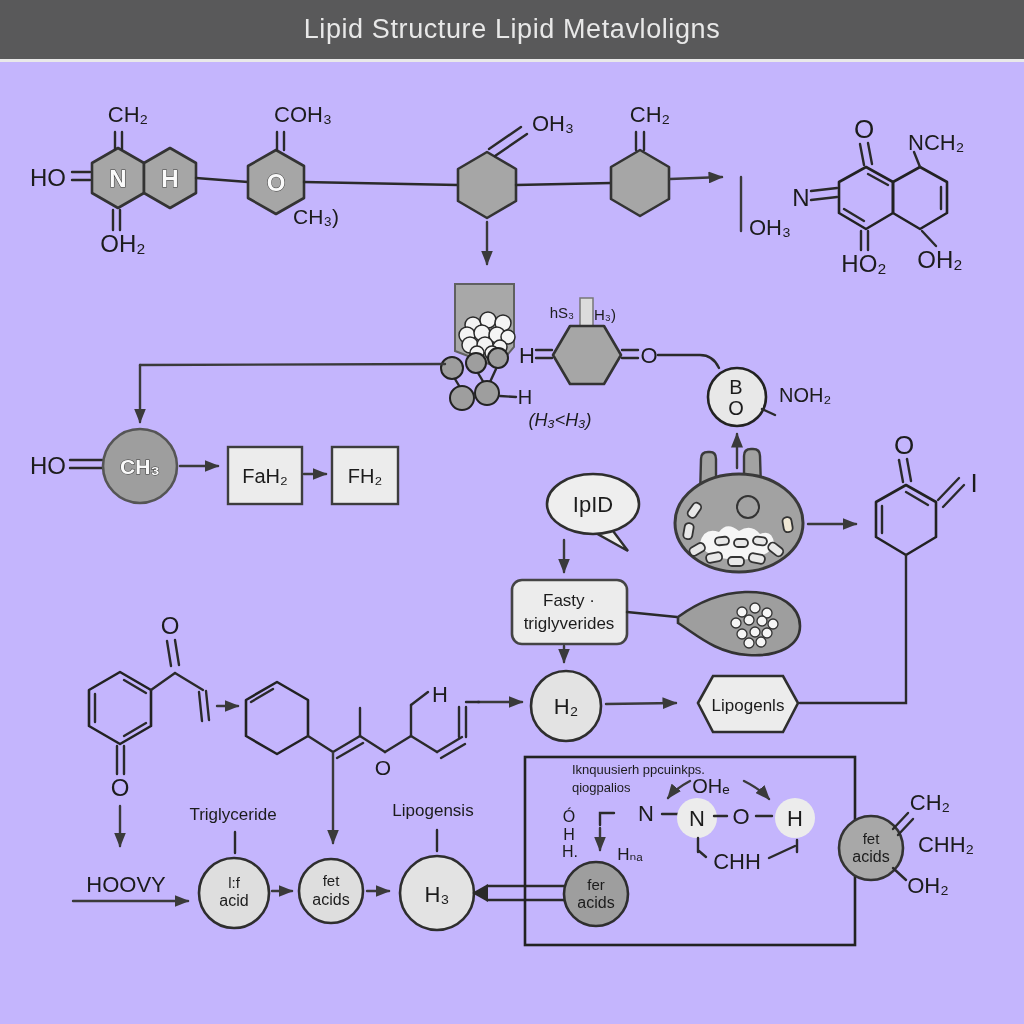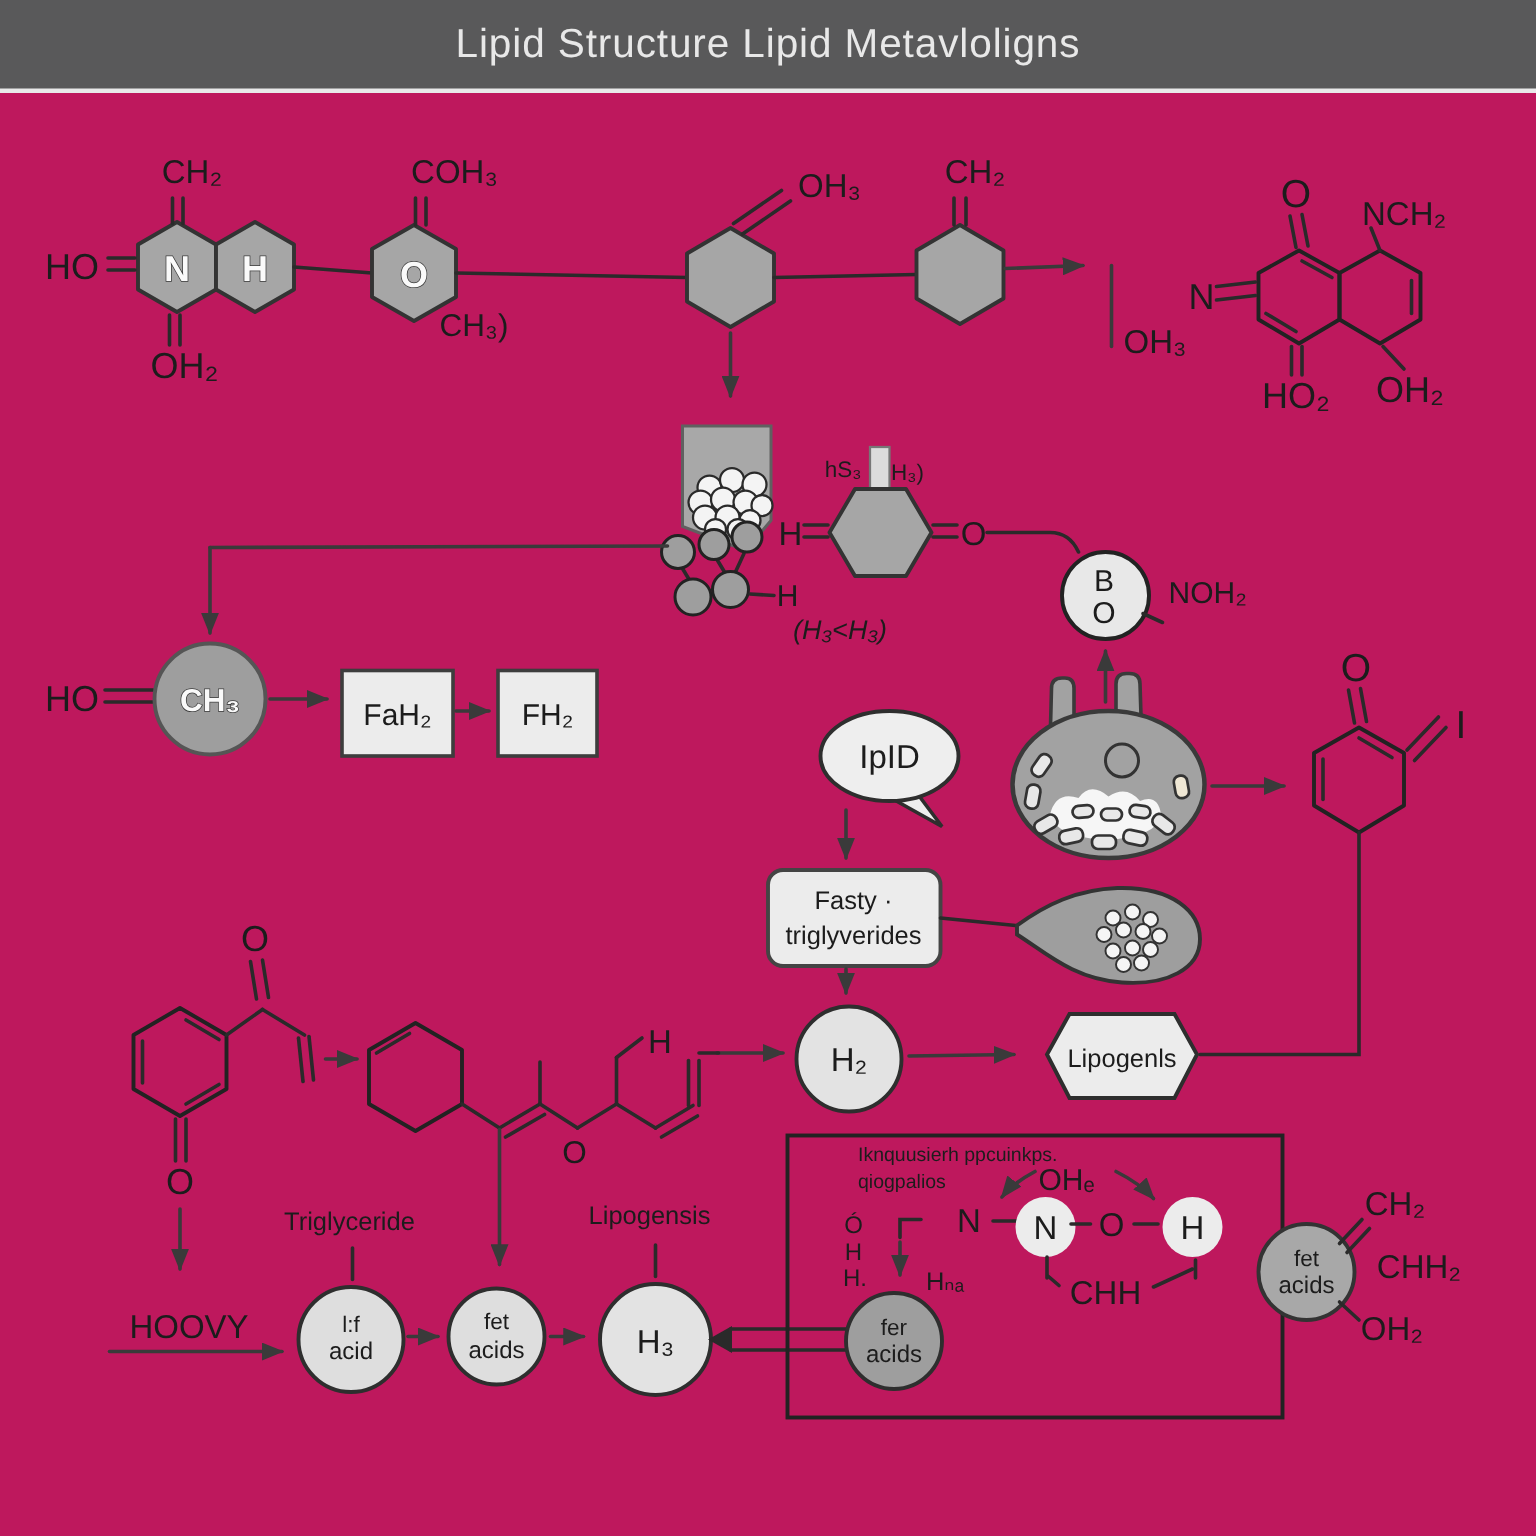--- a/index.html
+++ b/index.html
@@ -1,16 +1,16 @@
 <!DOCTYPE html>
 <html><head>
 <meta charset="utf-8">
 <style>
   html,body{margin:0;padding:0;background:#ffffff;}
-  .canvas{position:relative;width:1024px;height:1024px;background:#be185d;overflow:hidden;
+  .canvas{position:relative;width:1024px;height:1024px;background:#c4b5fd;overflow:hidden;
           font-family:"Liberation Sans","DejaVu Sans",sans-serif;}
   .titlebar{position:absolute;top:0;left:0;width:1024px;height:59px;background:#59595a;
             border-bottom:3px solid #e9e9e9;display:flex;align-items:center;justify-content:center;}
   .titlebar span{color:#e8e8e8;font-size:27px;letter-spacing:.6px;}
   svg{position:absolute;top:0;left:0;}
   svg text{fill:#1c1c1c;font-family:"Liberation Sans","DejaVu Sans",sans-serif;}
   .t13{font-size:13px}.t15{font-size:15px}.t16{font-size:16px}.t17{font-size:17px}
   .t18{font-size:18px}.t20{font-size:20px}.t21{font-size:21px}.t22{font-size:22px}
   .t24{font-size:24px}.t26{font-size:26px}
   .mid{text-anchor:middle}

